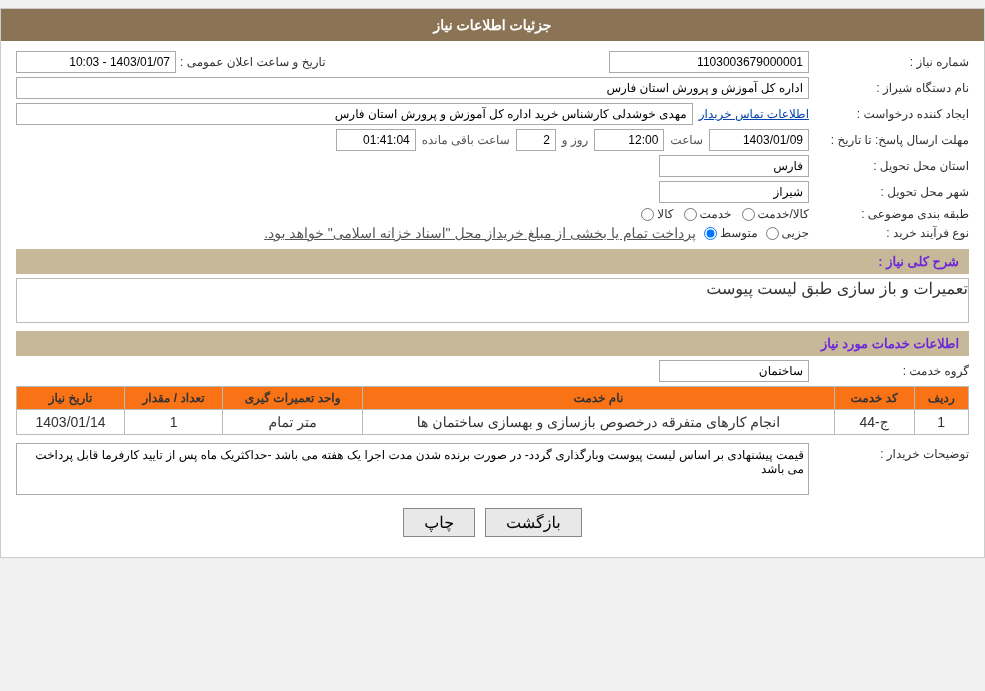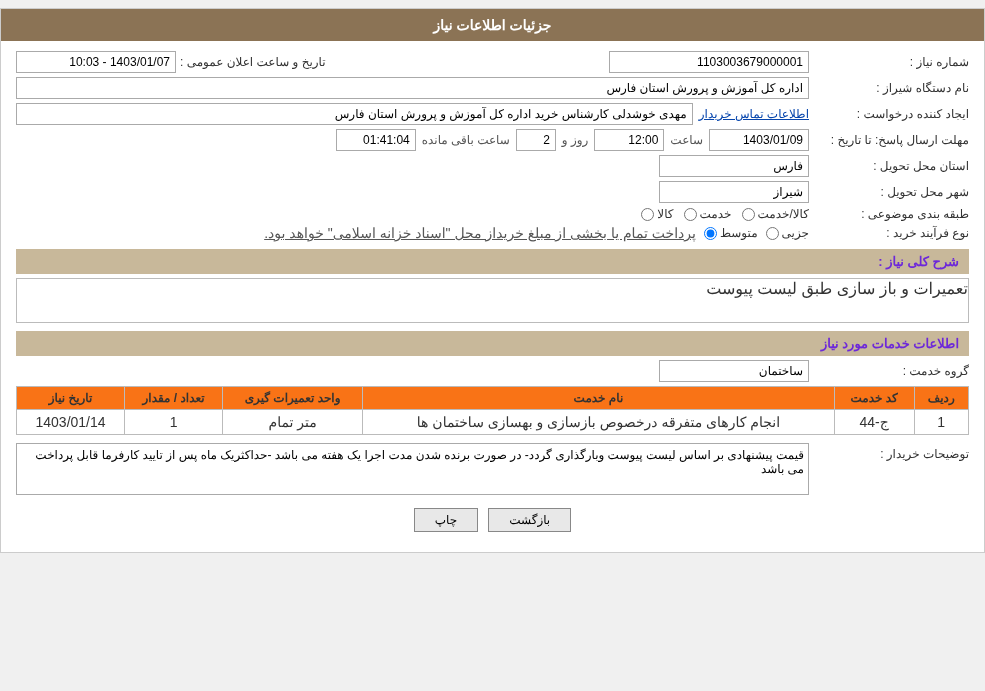--- a/index.html
+++ b/index.html
@@ -82,21 +82,21 @@
     .buttons-row {
       text-align: center;
       margin: 10px 0;
       display: flex;
       justify-content: center;
       gap: 10px;
     }
     .btn {
       padding: 4px 20px;
       font-family: Tahoma, Arial, sans-serif;
-      font-size: 12px;
+      font-size: 16px;
       cursor: pointer;
       border: 1px solid #888;
       background: #f0f0f0;
     }
     .btn-print {
       background: #e8e8e8;
     }
     .btn-back {
       background: #e8e8e8;
     }

